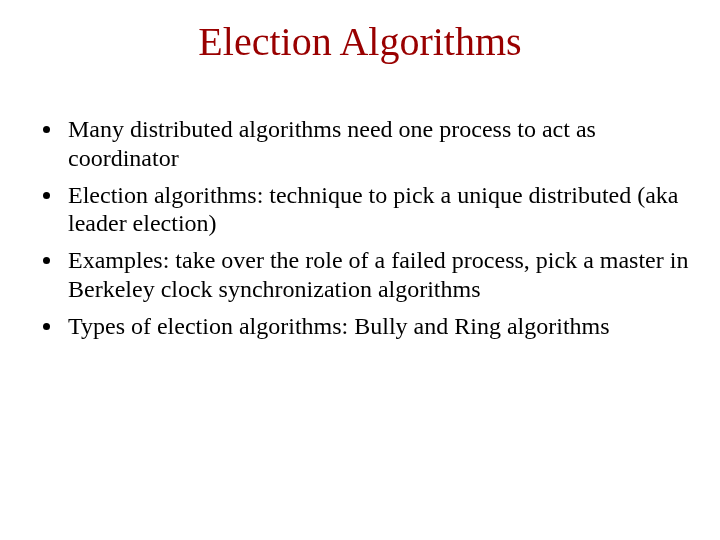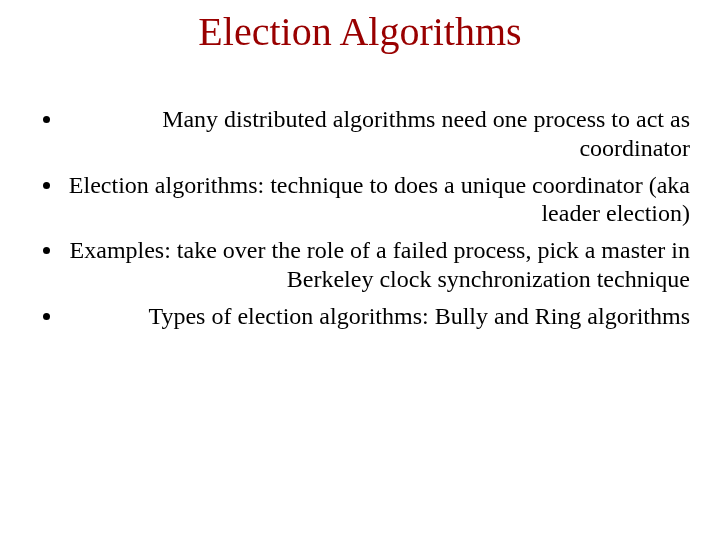--- a/index.html
+++ b/index.html
@@ -8,32 +8,31 @@
     width: 720px;
     height: 540px;
     background: #ffffff;
     font-family: "Times New Roman", Times, serif;
     color: #000000;
   }
   .slide {
     width: 720px;
     height: 425px;
     box-sizing: border-box;
-    padding: 8px 30px 30px 30px;
+    padding: 18px 30px 30px 30px;
   }
   .title {
     text-align: center;
     font-size: 40px;
     font-weight: normal;
     margin: 0 0 50px 0;
   }
   .body {
     font-size: 24px;
     line-height: 1.2;
-    text-align: right;
   }
   ul.level1 {
     list-style-type: disc;
     margin: 0;
     padding-left: 34px;
   }
   ul.level1 > li {
     margin-bottom: 8px;
     padding-left: 4px;
   }
@@ -55,18 +54,18 @@
   }
 </style>
 </head>
 <body>
 
 <div class="slide">
   <h1 class="title" style="color:#990000">Election Algorithms</h1>
   <div class="body">
     <ul class="level1">
         <li><span>Many distributed algorithms need one process to act as coordinator</span></li>
-        <li><span>Election algorithms: technique to does a unique coordinator (aka </span><span class="italic">leader election</span><span>)</span></li>
-        <li><span>Examples: take over the role of a failed process, pick a master in Berkeley clock synchronization technique</span></li>
+        <li><span>Election algorithms: technique to pick a unique distributed (aka </span><span class="italic">leader election</span><span>)</span></li>
+        <li><span>Examples: take over the role of a failed process, pick a master in Berkeley clock synchronization algorithms</span></li>
         <li><span>Types of election algorithms: Bully and Ring algorithms</span></li>
       </ul>
   </div>
 </div>
 
 </body></html>

